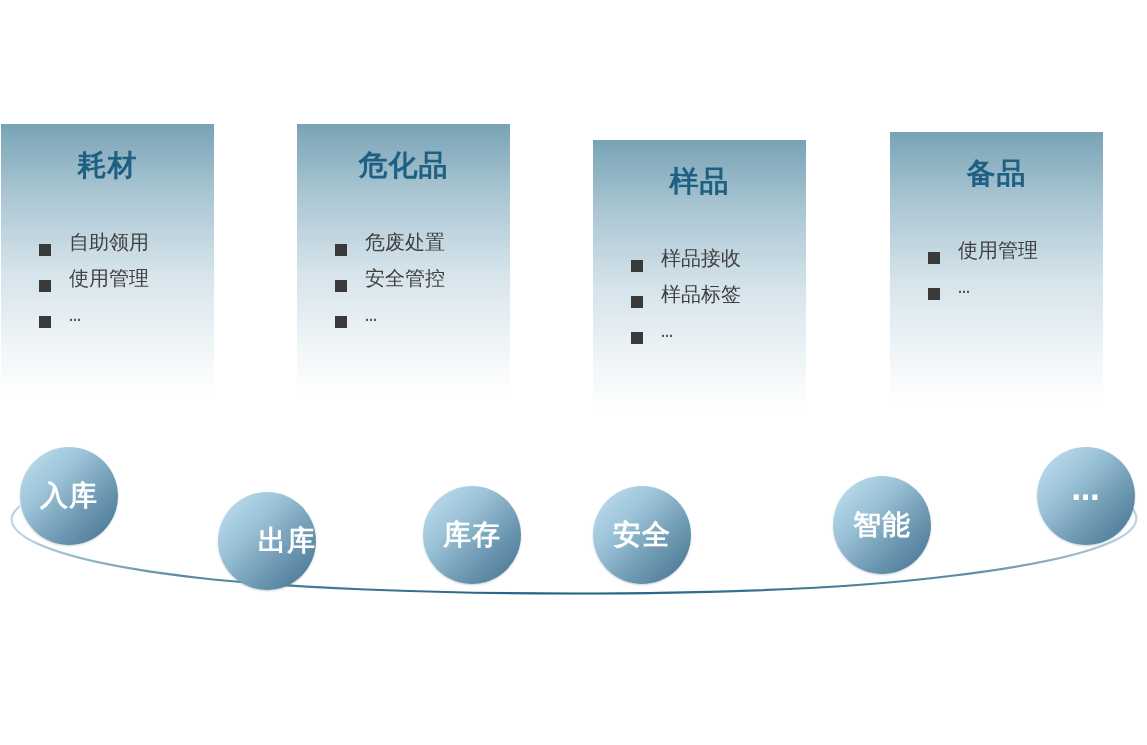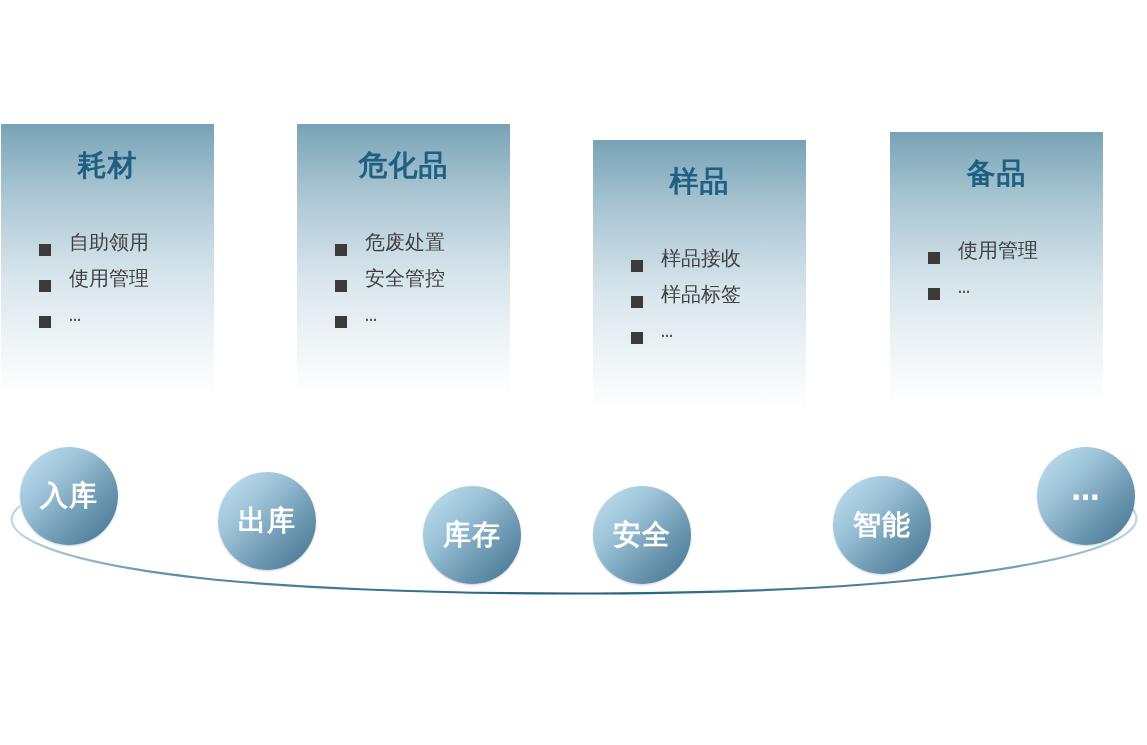--- a/index.html
+++ b/index.html
@@ -99,21 +99,21 @@
       <stop offset="0.85" stop-color="#5a8aa6"></stop>
       <stop offset="1" stop-color="#bcd6e3"></stop>
     </linearGradient>
   </defs>
   <path d="M 20 66 C -10 90, 40 120, 200 138 C 380 158, 760 160, 950 136 C 1100 118, 1160 92, 1128 64" fill="none" stroke="url(#arcGrad)" stroke-width="2.2"></path>
 </svg>
 
 <div class="circle" style="left:20px; top:447px;">
   <span>入库</span>
 </div>
-<div class="circle" style="left:218px; top:472px;">
+<div class="circle" style="left:218px; top:492px;justify-content:flex-end;">
   <span>出库</span>
 </div>
 <div class="circle" style="left:423px; top:486px;">
   <span>库存</span>
 </div>
 <div class="circle" style="left:593px; top:486px;">
   <span>安全</span>
 </div>
 <div class="circle" style="left:833px; top:476px;">
   <span>智能</span>

